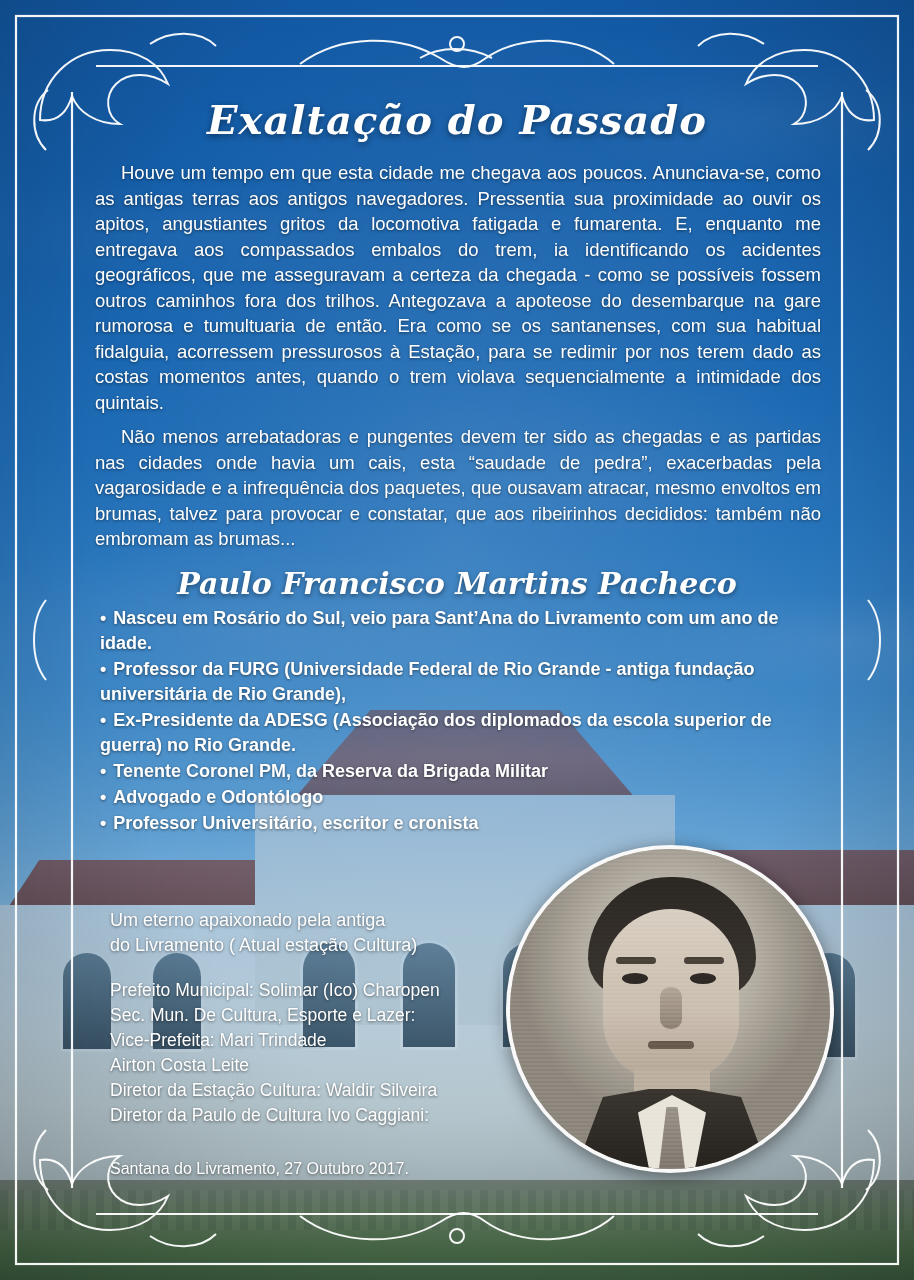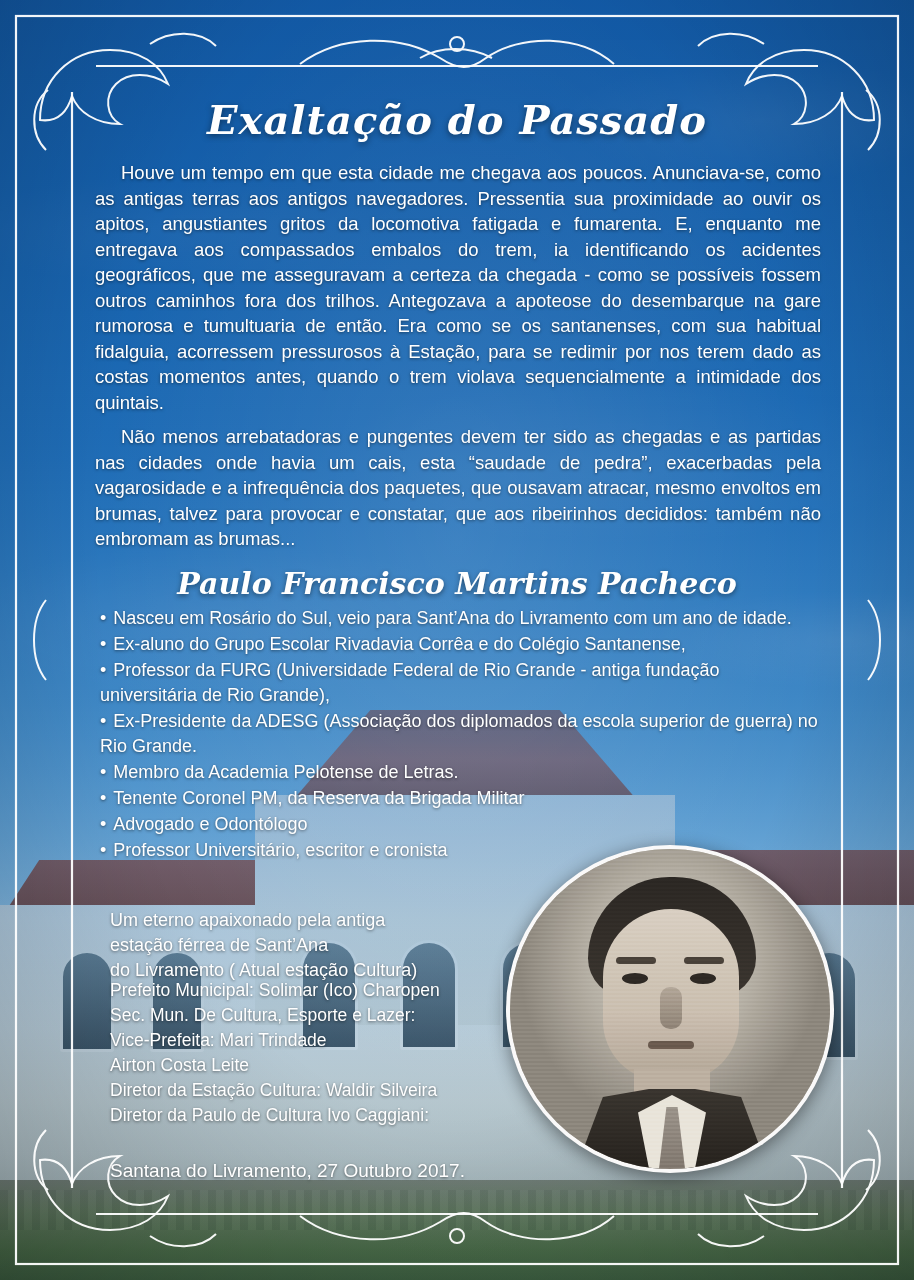--- a/index.html
+++ b/index.html
@@ -169,21 +169,21 @@
     font-size: 30px;
     text-shadow: 0 2px 5px rgba(0,0,0,.45);
   }
   .bio {
     position: absolute;
     left: 100px; top: 606px; width: 720px;
     font-size: 18px;
     line-height: 25px;
     text-shadow: 0 1px 3px rgba(0,0,0,.5);
   }
-  .bio-item { margin: 0 0 1px 0; }
+  .bio-item { margin: 0 0 1px 0; font-weight: bold; }
   .bio-item .bullet { margin-right: 7px; }
 
   .dedication {
     position: absolute;
     left: 110px; top: 908px; width: 420px;
     font-size: 18px;
     line-height: 25px;
     text-shadow: 0 1px 3px rgba(0,0,0,.5);
   }
 
@@ -192,21 +192,21 @@
     left: 110px; top: 978px; width: 430px;
     font-size: 17.5px;
     line-height: 25px;
     text-shadow: 0 1px 3px rgba(0,0,0,.5);
   }
   .credit-line { white-space: nowrap; }
 
   .dateline {
     position: absolute;
     left: 110px; top: 1160px;
-    font-size: 19px;
+    font-size: 16px;
     text-shadow: 0 1px 3px rgba(0,0,0,.5);
   }
 
   
   .portrait {
     position: absolute;
     left: 506px; top: 845px;
     width: 320px; height: 320px;
     border-radius: 50%;
     border: 4px solid rgba(255,255,255,.92);
@@ -358,45 +358,38 @@
     <div class="para" id="para1">Houve um tempo em que esta cidade me chegava aos poucos. Anunciava-se, como as antigas terras aos antigos navegadores. Pressentia sua proximidade ao ouvir os apitos, angustiantes gritos da locomotiva fatigada e fumarenta. E, enquanto me entregava aos compassados embalos do trem, ia identificando os acidentes geográficos, que me asseguravam a certeza da chegada - como se possíveis fossem outros caminhos fora dos trilhos. Antegozava a apoteose do desembarque na gare rumorosa e tumultuaria de então. Era como se os santanenses, com sua habitual fidalguia, acorressem pressurosos à Estação, para se redimir por nos terem dado as costas momentos antes, quando o trem violava sequencialmente a intimidade dos quintais.</div>
     <div class="para" id="para2">Não menos arrebatadoras e pungentes devem ter sido as chegadas e as partidas nas cidades onde havia um cais, esta “saudade de pedra”, exacerbadas pela vagarosidade e a infrequência dos paquetes, que ousavam atracar, mesmo envoltos em brumas, talvez para provocar e constatar, que aos ribeirinhos decididos: também não embromam as brumas...</div>
 
     <div class="person-name">Paulo Francisco Martins Pacheco</div>
 
     <div class="bio">
       <div class="bio-item">
         <span class="bullet">•</span><span>Nasceu em Rosário do Sul, veio  para Sant’Ana do Livramento com um ano de idade.</span>
       </div>
       <div class="bio-item">
-        <span class="bullet">•</span><span>Ex-aluno do Grupo Escolar Rivadavia Corrêa e do Colégio Santanense,</span>
-      </div>
-      <div class="bio-item">
         <span class="bullet">•</span><span>Professor da FURG (Universidade Federal de Rio Grande - antiga fundação universitária de Rio Grande),</span>
       </div>
       <div class="bio-item">
         <span class="bullet">•</span><span>Ex-Presidente da ADESG (Associação dos diplomados da escola superior de guerra) no Rio Grande.</span>
-      </div>
-      <div class="bio-item">
-        <span class="bullet">•</span><span>Membro da Academia Pelotense de Letras.</span>
       </div>
       <div class="bio-item">
         <span class="bullet">•</span><span>Tenente Coronel PM, da Reserva da Brigada Militar</span>
       </div>
       <div class="bio-item">
         <span class="bullet">•</span><span>Advogado e Odontólogo</span>
       </div>
       <div class="bio-item">
         <span class="bullet">•</span><span>Professor Universitário,  escritor e cronista</span>
       </div>
     </div>
 
     <div class="dedication">
       <div>Um eterno apaixonado pela antiga</div>
-      <div>estação férrea de Sant’Ana</div>
       <div>do Livramento ( Atual estação Cultura)</div>
     </div>
 
     <div class="credits">
       <div class="credit-line">Prefeito Municipal: Solimar (Ico) Charopen</div>
       <div class="credit-line">Sec. Mun. De Cultura, Esporte e Lazer:</div>
       <div class="credit-line">Vice-Prefeita: Mari Trindade</div>
       <div class="credit-line">Airton Costa Leite</div>
       <div class="credit-line">Diretor da Estação Cultura: Waldir Silveira</div>
       <div class="credit-line">Diretor da Paulo de Cultura Ivo Caggiani:</div>

